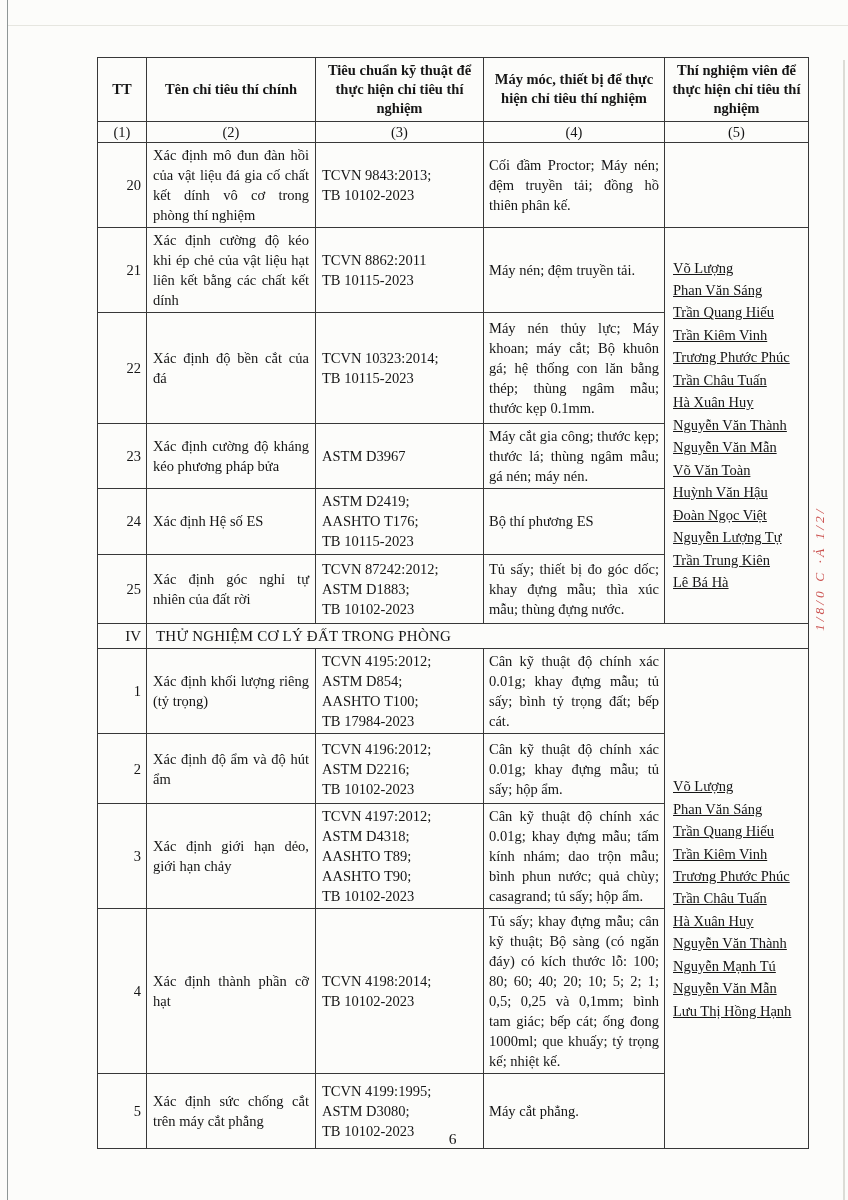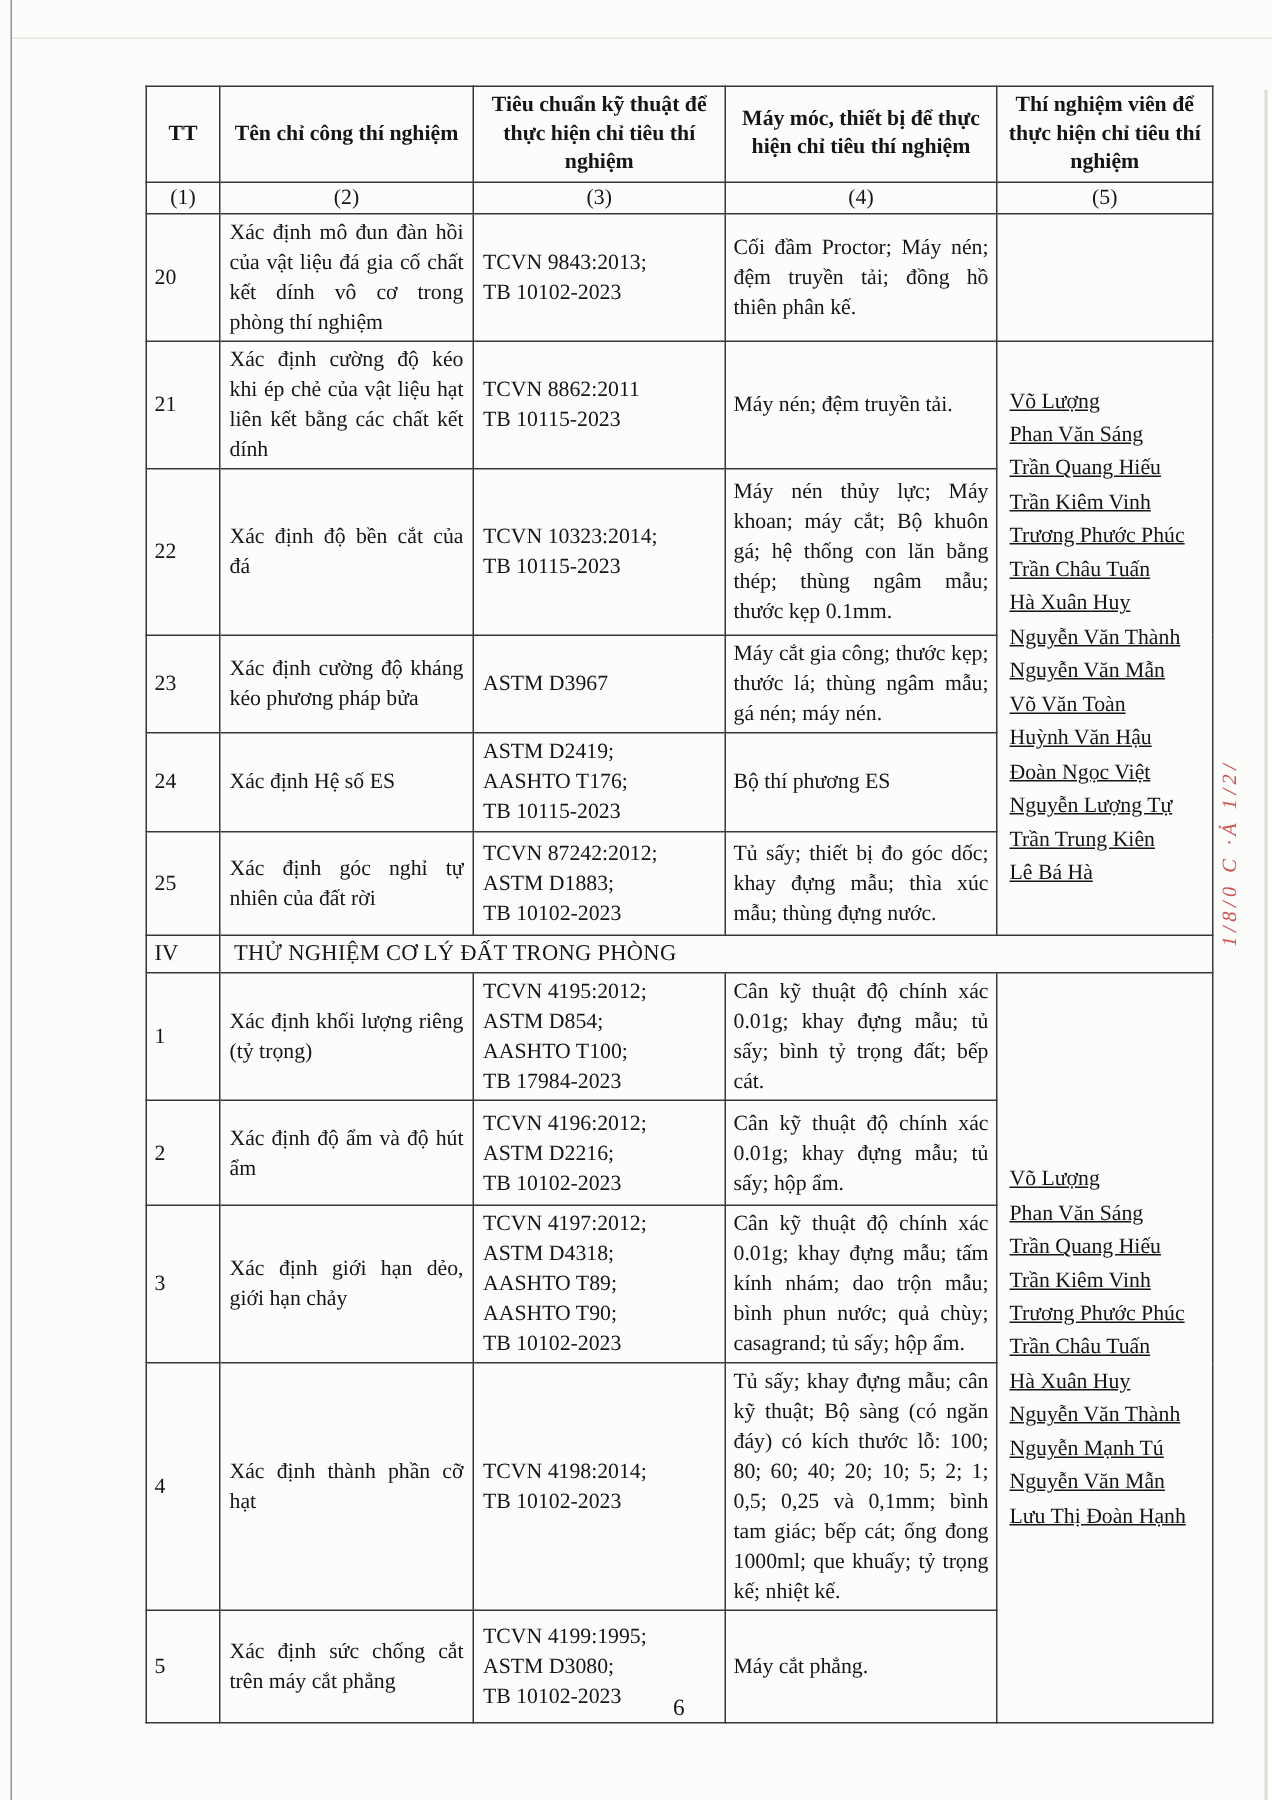--- a/index.html
+++ b/index.html
@@ -59,21 +59,21 @@
     font-weight: bold;
     text-align: center;
     line-height: 1.3;
     padding: 3px 4px;
   }
   tr.colnums td {
     text-align: center;
     padding: 0 3px;
     font-size: 14.5px;
   }
-  td.tt { text-align: left; }
+  td.tt { text-align: right; }
   td.name { text-align: justify; padding: 2px 6px; margin-top: 12px; }
   td.std { white-space: pre-line; text-align: left; padding: 2px 4px 2px 6px; }
   td.equip { text-align: justify; padding: 2px 5px; }
   td.testers { vertical-align: middle; padding: 2px 4px 2px 8px; text-decoration: underline; }
   td.testers div { line-height: 1.55; white-space: nowrap; }
   td.testers.wrapok div { white-space: normal; }
   tr.section td { font-weight: normal; font-size: 15px; }
   td.section-title { text-align: left; padding-left: 9px; letter-spacing: 0.2px; }
   .page-number {
     position: absolute;
@@ -108,21 +108,21 @@
   <colgroup>
     <col class="c-tt">
       <col class="c-name">
       <col class="c-std">
       <col class="c-eq">
       <col class="c-tst">
   </colgroup>
   <thead>
     <tr style="height:63px;">
       <th>TT</th>
-      <th>Tên chỉ công thí nghiệm</th>
+      <th>Tên chỉ tiêu thí chính</th>
       <th>Tiêu chuẩn kỹ thuật để thực hiện chỉ tiêu thí nghiệm</th>
       <th>Máy móc, thiết bị để thực hiện chỉ tiêu thí nghiệm</th>
       <th>Thí nghiệm viên để thực hiện chỉ tiêu thí nghiệm</th>
     </tr>
     <tr class="colnums" style="height:20px;">
       <td>(1)</td>
       <td>(2)</td>
       <td>(3)</td>
       <td>(4)</td>
       <td>(5)</td>
@@ -206,21 +206,21 @@
           <div>Võ Lượng</div>
           <div>Phan Văn Sáng</div>
           <div>Trần Quang Hiếu</div>
           <div>Trần Kiêm Vinh</div>
           <div>Trương Phước Phúc</div>
           <div>Trần Châu Tuấn</div>
           <div>Hà Xuân Huy</div>
           <div>Nguyễn Văn Thành</div>
           <div>Nguyễn Mạnh Tú</div>
           <div>Nguyễn Văn Mẫn</div>
-          <div>Lưu Thị Đoàn Hạnh</div>
+          <div>Lưu Thị Hồng Hạnh</div>
         </td>
     </tr>
     <tr style="height:70px;">
       <td class="tt">2</td>
       <td class="name">Xác định độ ẩm và độ hút ẩm</td>
       <td class="std">TCVN 4196:2012;
 ASTM D2216;
 TB 10102-2023</td>
       <td class="equip">Cân kỹ thuật độ chính xác 0.01g; khay đựng mẫu; tủ sấy; hộp ẩm.</td>
     </tr>

